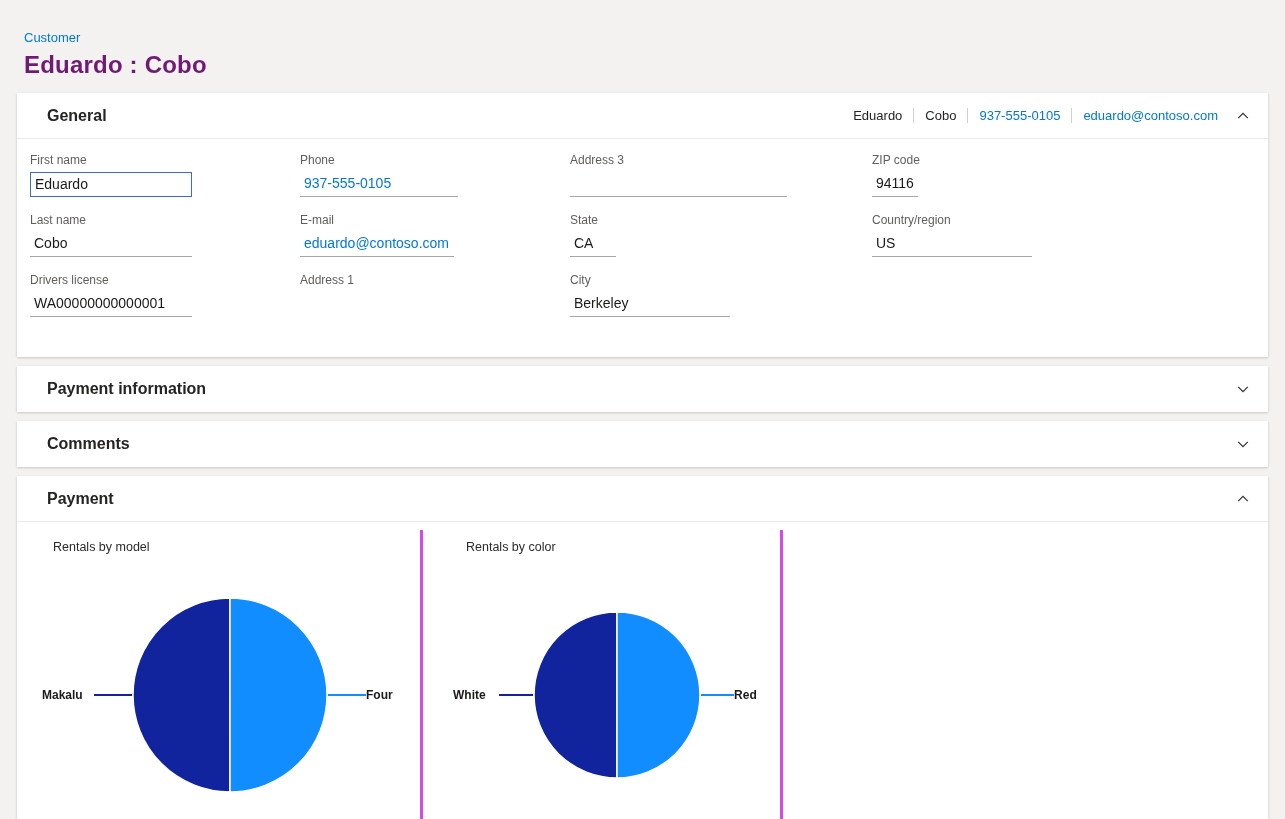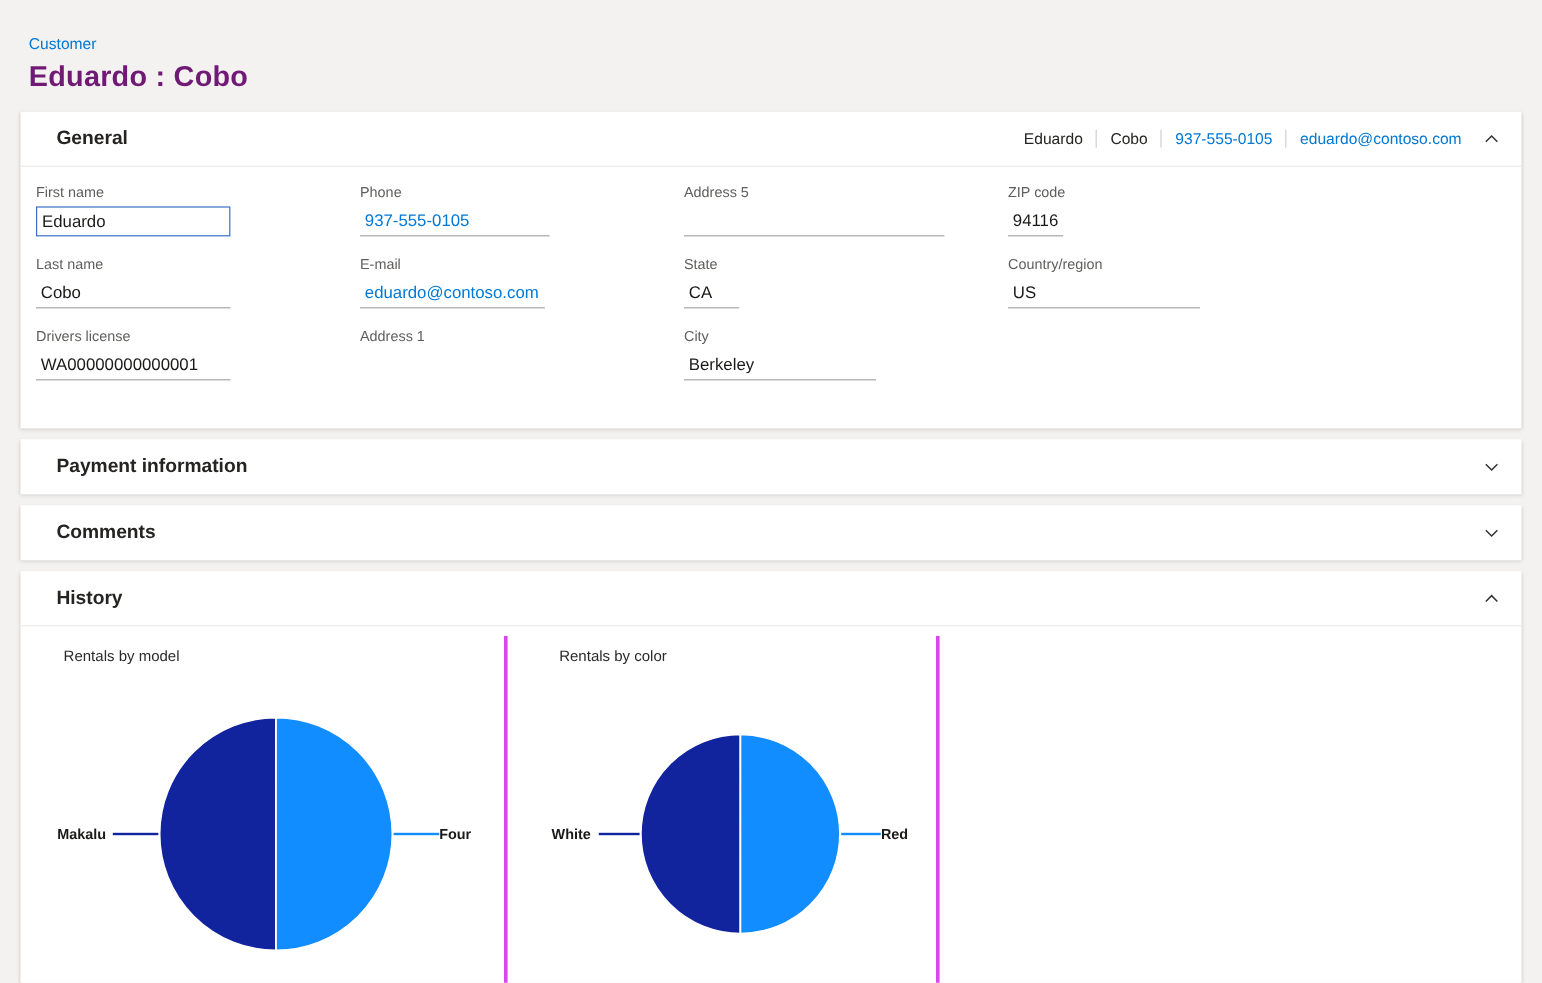--- a/index.html
+++ b/index.html
@@ -32,21 +32,21 @@
   .card-title { font-size:16px; font-weight:700; color:#252423; }
 
   .summary { display:flex; align-items:center; gap:11px; font-size:13px; }
   .summary .link { color:#0078d4; cursor:pointer; }
   .vsep { width:1px; height:15px; background:#d2d0ce; }
   .chevron { margin-left:7px; display:flex; align-items:center; cursor:pointer; }
 
   
   .form { display:flex; padding:14px 44px 24px 13px; }
   .col { width:270px; }
-  .col:last-child { width:auto; }
+  .col:last-child { width:auto;margin-left:32px; }
   .field { margin-bottom:16px; }
   .field-label { display:block; font-size:12px; color:#605e5c; margin-bottom:5px; }
   .field-input {
     display:block; border:0; border-bottom:1px solid #a8a6a4; background:transparent;
     font-family:"Liberation Sans", sans-serif; font-size:14px; color:#1b1a19;
     padding:3px 4px 5px 4px; outline:none;
   }
   .field-input.focused { border:1px solid #3b6fc4; padding:3px 4px 4px 4px; }
   .field-input.blue { color:#0078d4; }
   .w162{width:162px} .w158{width:158px} .w154{width:154px} .w217{width:217px}
@@ -54,21 +54,21 @@
 
   
   .history-content { display:flex; padding:8px 0 12px 13px; }
   .chart-panel {
     width:393px; padding:10px 0 0 10px; border-right:3px solid #d946ef;
   }
   .chart-panel + .chart-panel { margin-left:20px; width:340px; }
   .chart-title { font-size:12.5px; color:#2b2a29; padding-left:13px; }
   .pie-row { height:282px; display:flex; align-items:center; justify-content:center; }
   .pie-label { font-size:12px; font-weight:700; color:#1b1a19; white-space:nowrap; }
-  .pie-label.la { width:52px; text-align:center; }
+  .pie-label.la { width:52px; text-align:left; }
   .pie-label.ra { width:52px; text-align:left; }
   .leader { height:2px; width:38px; display:inline-block; }
   .pie { display:flex; align-items:center; }
 </style>
 </head>
 <body>
 
 <div class="page">
 
   <div class="topbar">
@@ -120,21 +120,21 @@
           <label class="field-label">E-mail</label>
           <input class="field-input blue w154" value="eduardo@contoso.com" style="">
         </div>
         <div class="field">
           <label class="field-label">Address 1</label>
         </div>
       </div>
 
       <div class="col">
         <div class="field">
-          <label class="field-label">Address 5</label>
+          <label class="field-label">Address 3</label>
           <input class="field-input w217" value="" style="">
         </div>
         <div class="field">
           <label class="field-label">State</label>
           <input class="field-input w46" value="CA" style="">
         </div>
         <div class="field">
           <label class="field-label">City</label>
           <input class="field-input w160" value="Berkeley" style="">
         </div>
@@ -170,21 +170,21 @@
       <span class="chevron">
         <svg width="14" height="14" viewBox="0 0 16 16" fill="none">
             <path d="M2.5 5.5 L8 11 L13.5 5.5" stroke="#323130" stroke-width="1.4"></path>
           </svg>
       </span>
     </header>
   </section>
 
   <section class="card expanded">
     <header class="card-header">
-      <span class="card-title">History</span>
+      <span class="card-title">Payment</span>
       <span class="chevron">
         <svg width="14" height="14" viewBox="0 0 16 16" fill="none">
             <path d="M2.5 10.5 L8 5 L13.5 10.5" stroke="#323130" stroke-width="1.4"></path>
           </svg>
       </span>
     </header>
 
     <div class="history-content">
 
       <div class="chart-panel">

